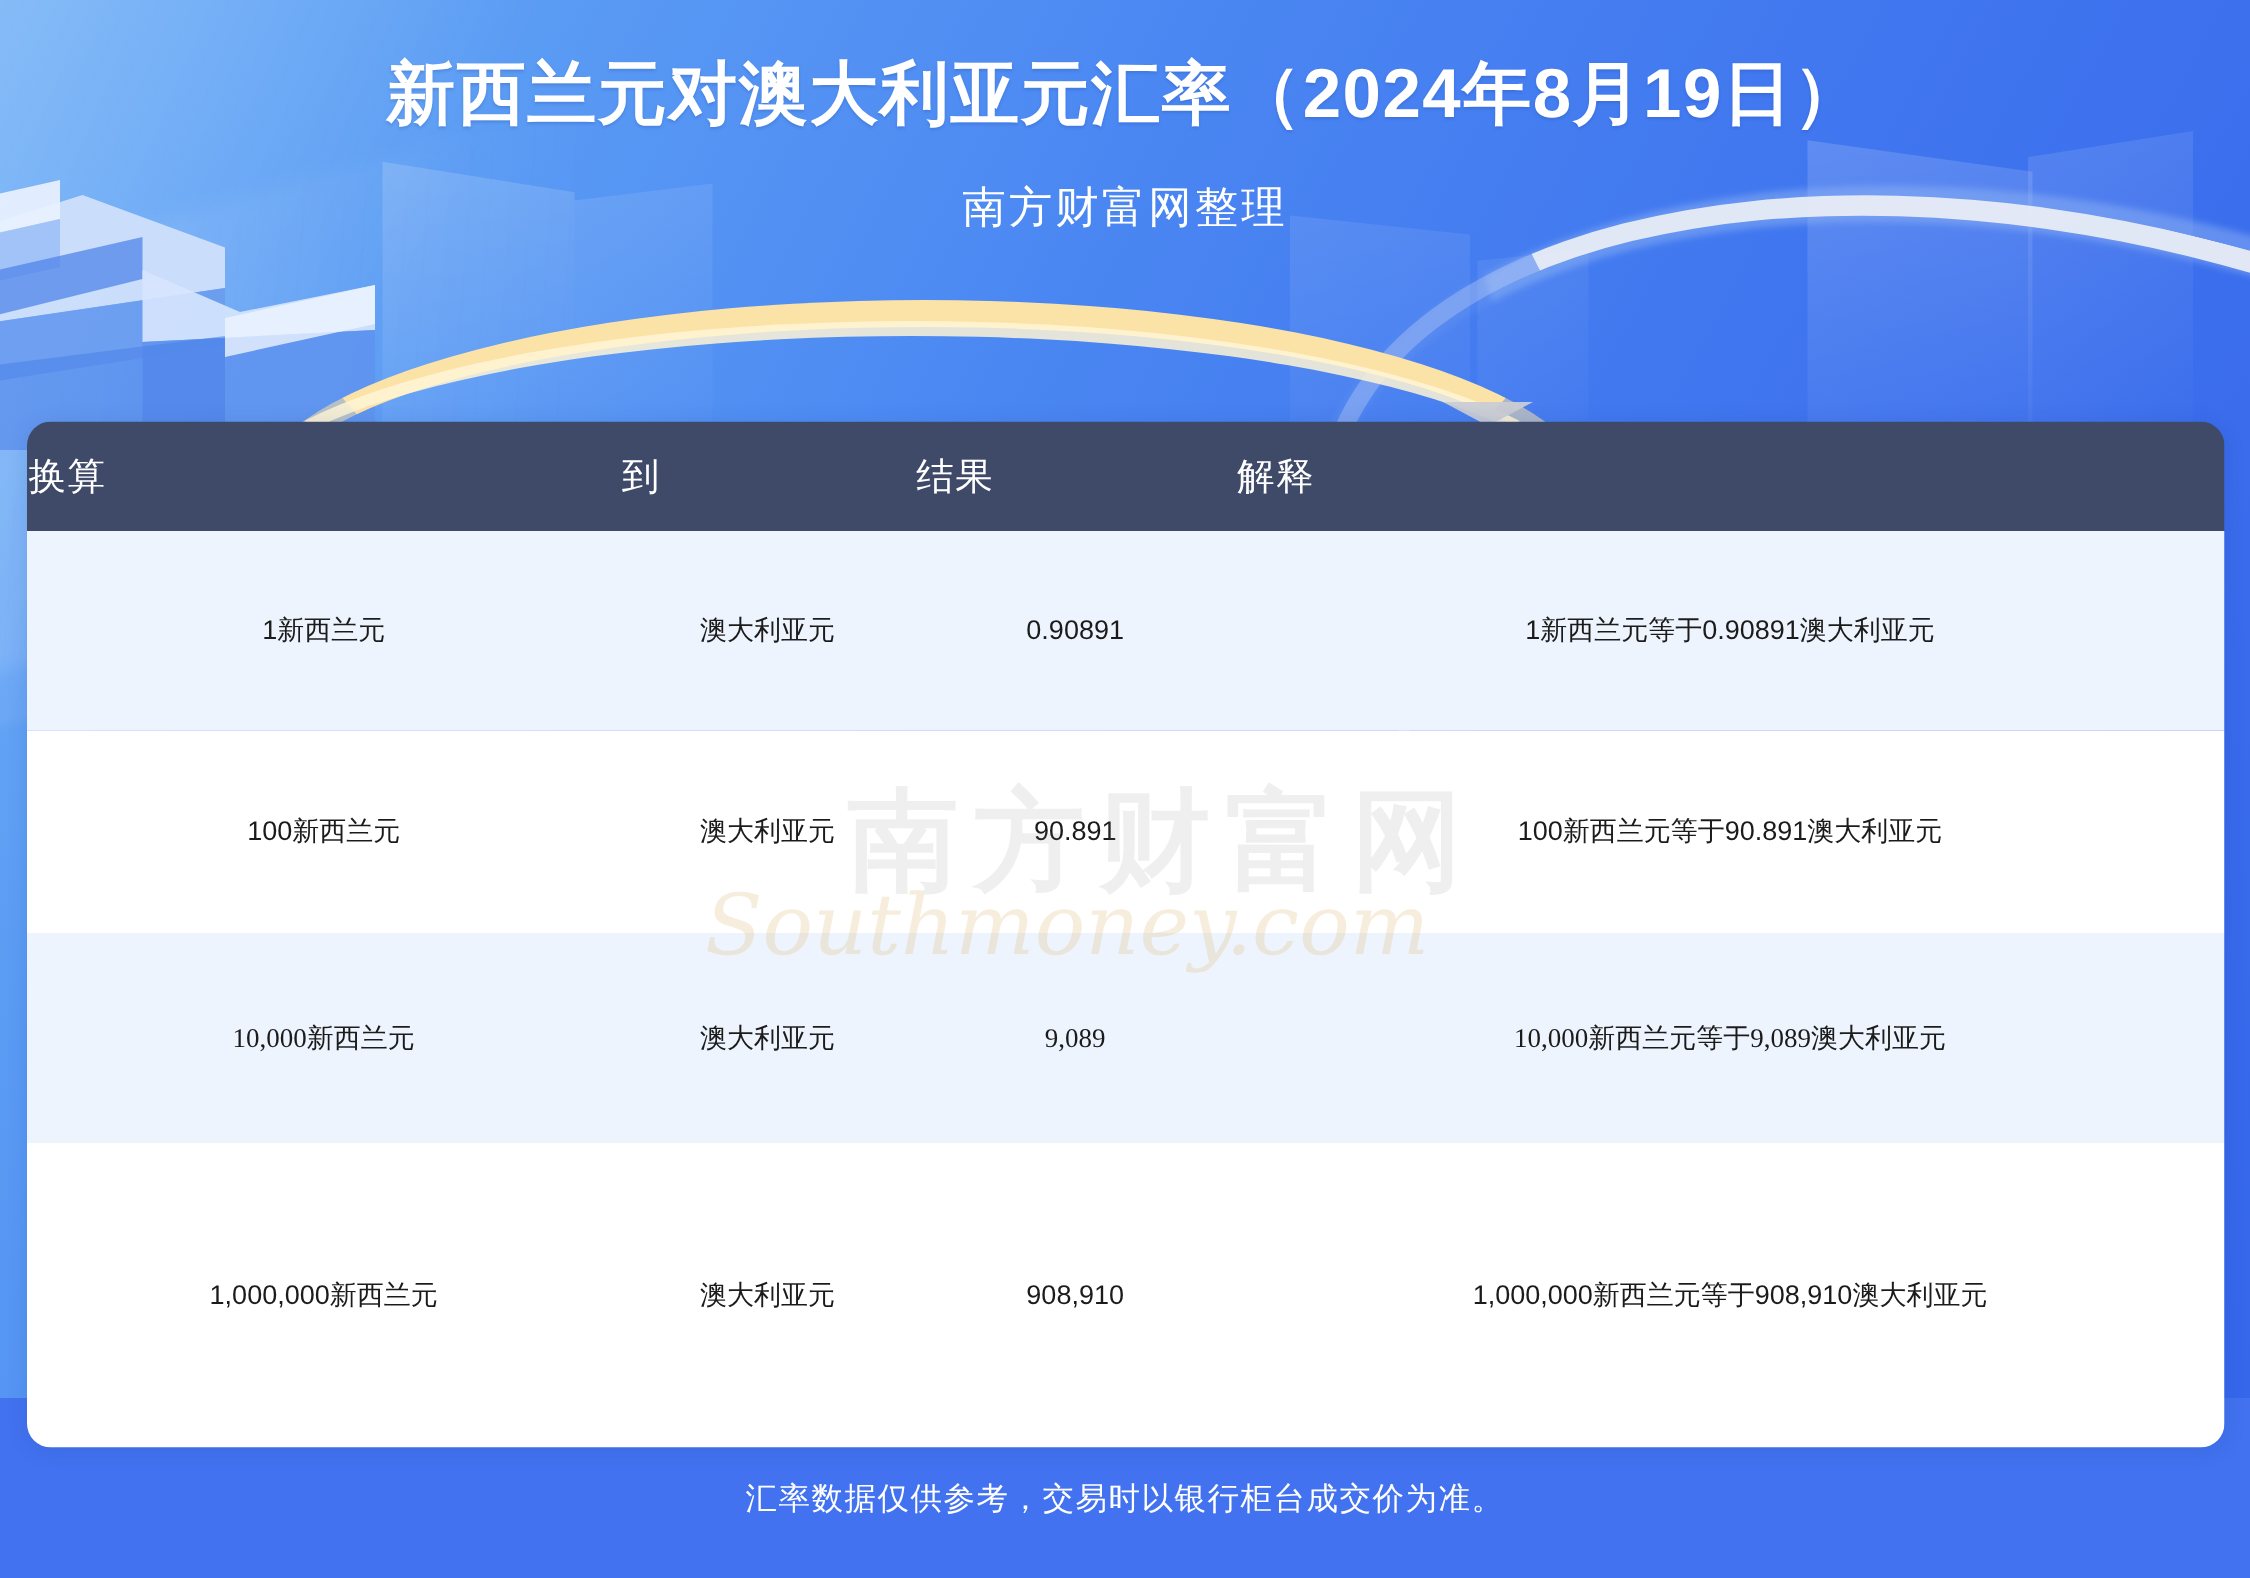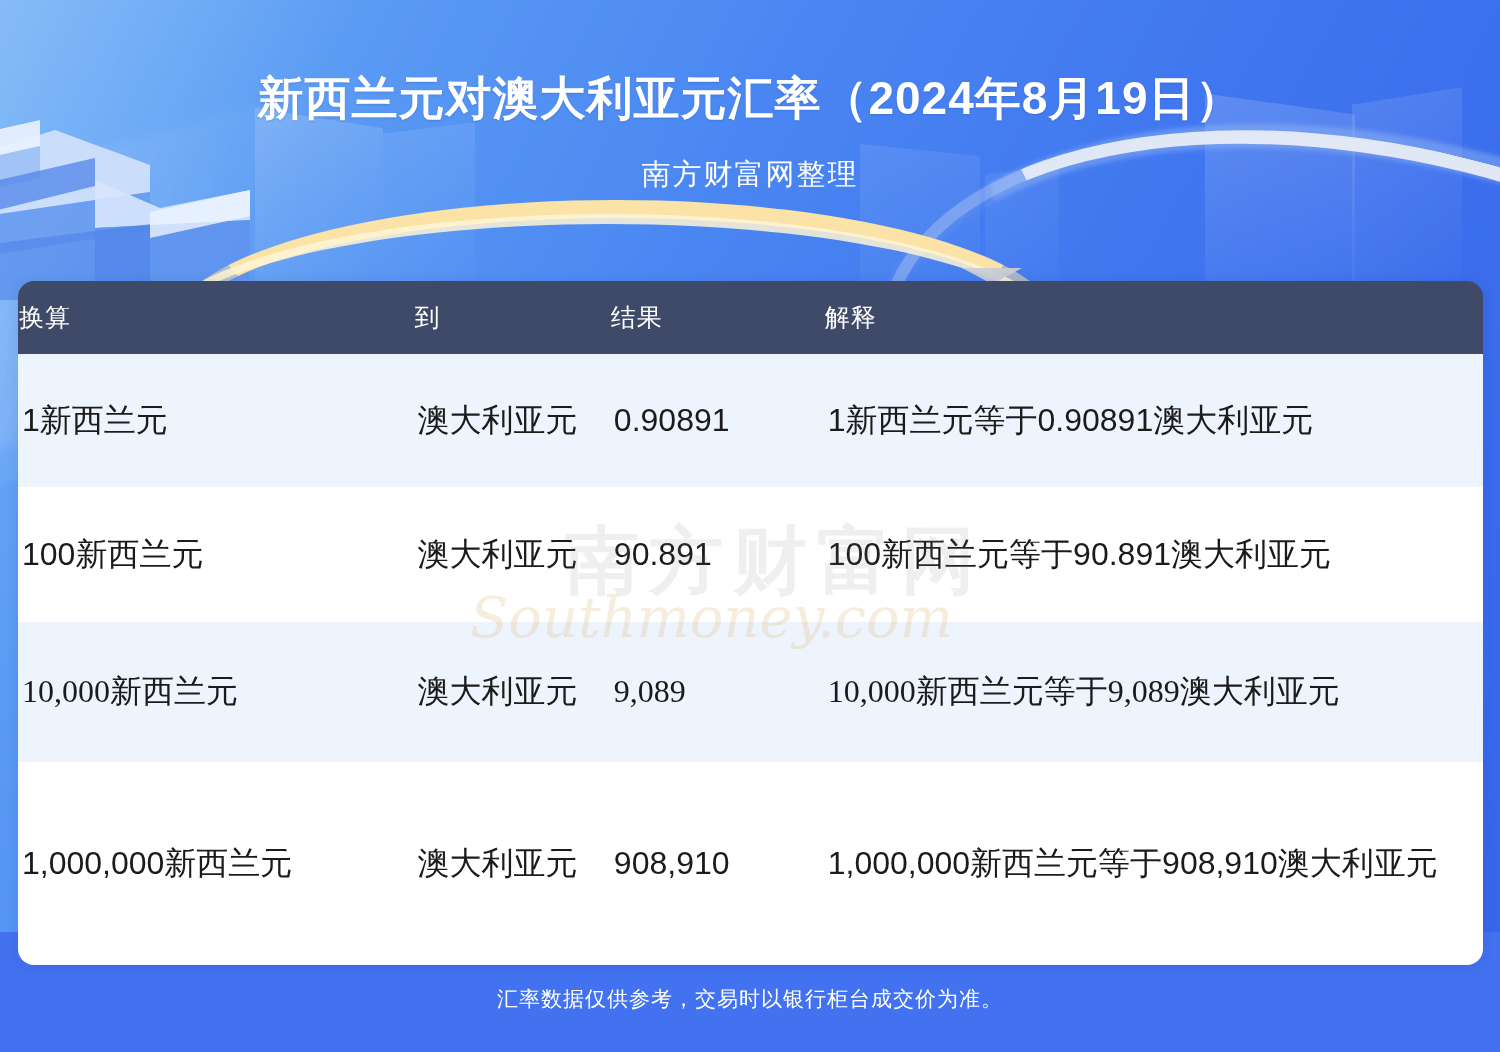--- a/index.html
+++ b/index.html
@@ -134,21 +134,21 @@
     left: 0; right: 0; bottom: 0;
     height: 120px;
     background: #4272ef;
   }
 
   
   .header {
     position: relative;
     z-index: 5;
     text-align: center;
-    padding-top: 72px;
+    padding-top: 36px;
   }
   .title {
     margin: 0;
     font-size: 46px;
     font-weight: 700;
     color: #ffffff;
     letter-spacing: 1px;
     line-height: 1.15;
     text-shadow: 0 1px 2px rgba(30,70,160,0.25);
   }
@@ -180,22 +180,23 @@
     background: #3f4a68;
     color: #ffffff;
     font-size: 25px;
     font-weight: 400;
     height: 71px;
     vertical-align: middle;
     text-align: left;
     letter-spacing: 1px;
   }
   table.rates td {
-    font-size: 32px;
+    font-size: 18px;
     color: #1b1b1b;
+    text-align: center;
     vertical-align: middle;
     font-weight: 400;
     line-height: 1.35;
     padding: 0 4px;
   }
   tr.r-odd td  { background: #eef4fd; }
   tr.r-even td { background: #ffffff; margin-left: 26px; }
 
   tr.row-1 td { height: 133px; }
   tr.row-2 td { height: 135px; }

